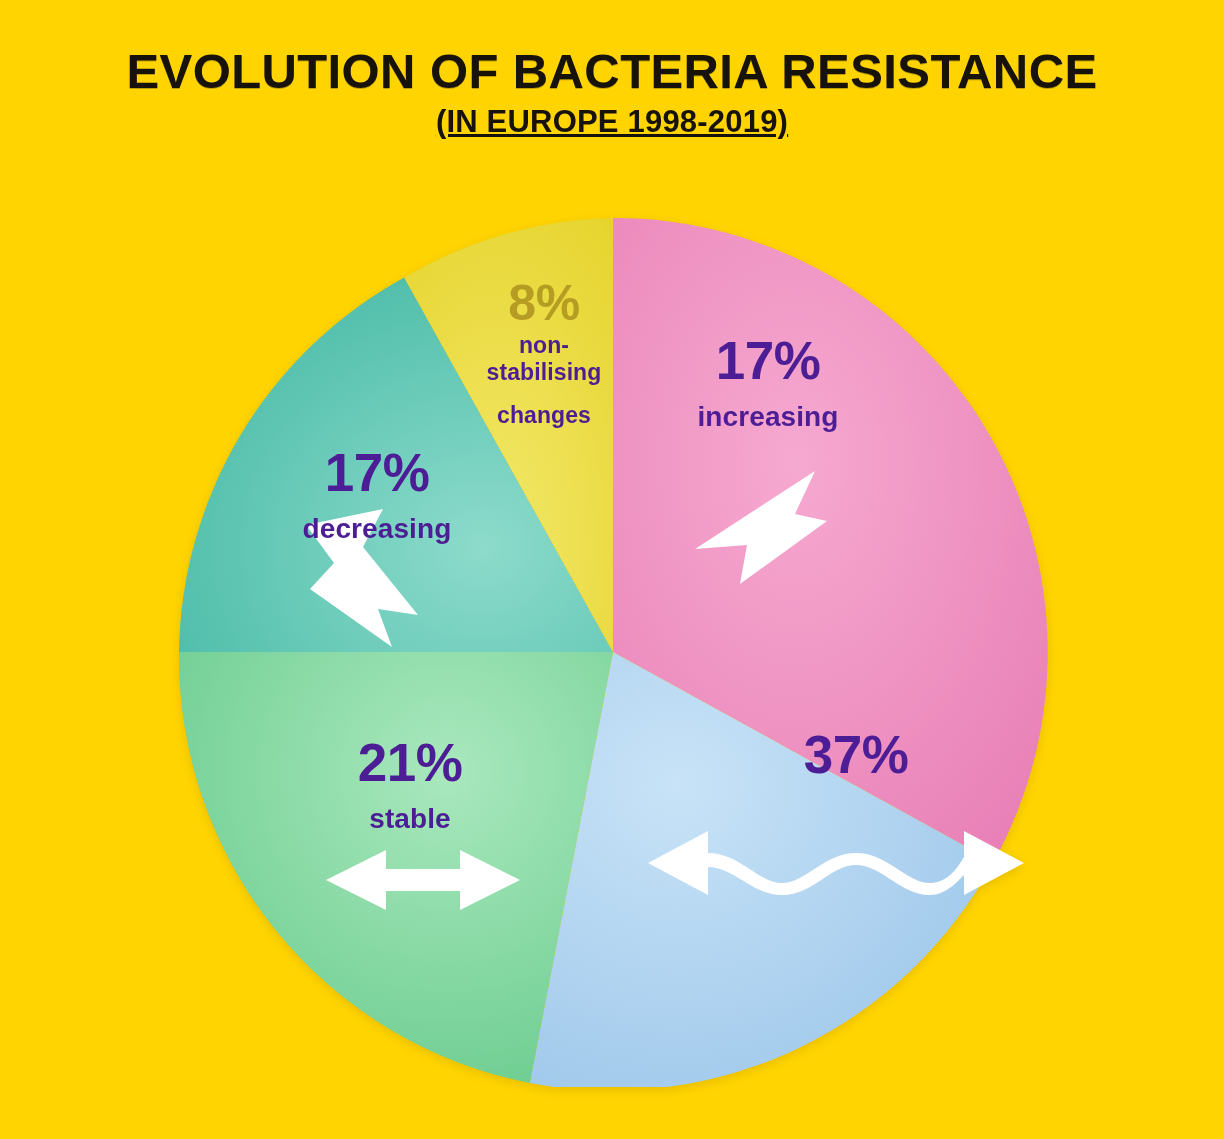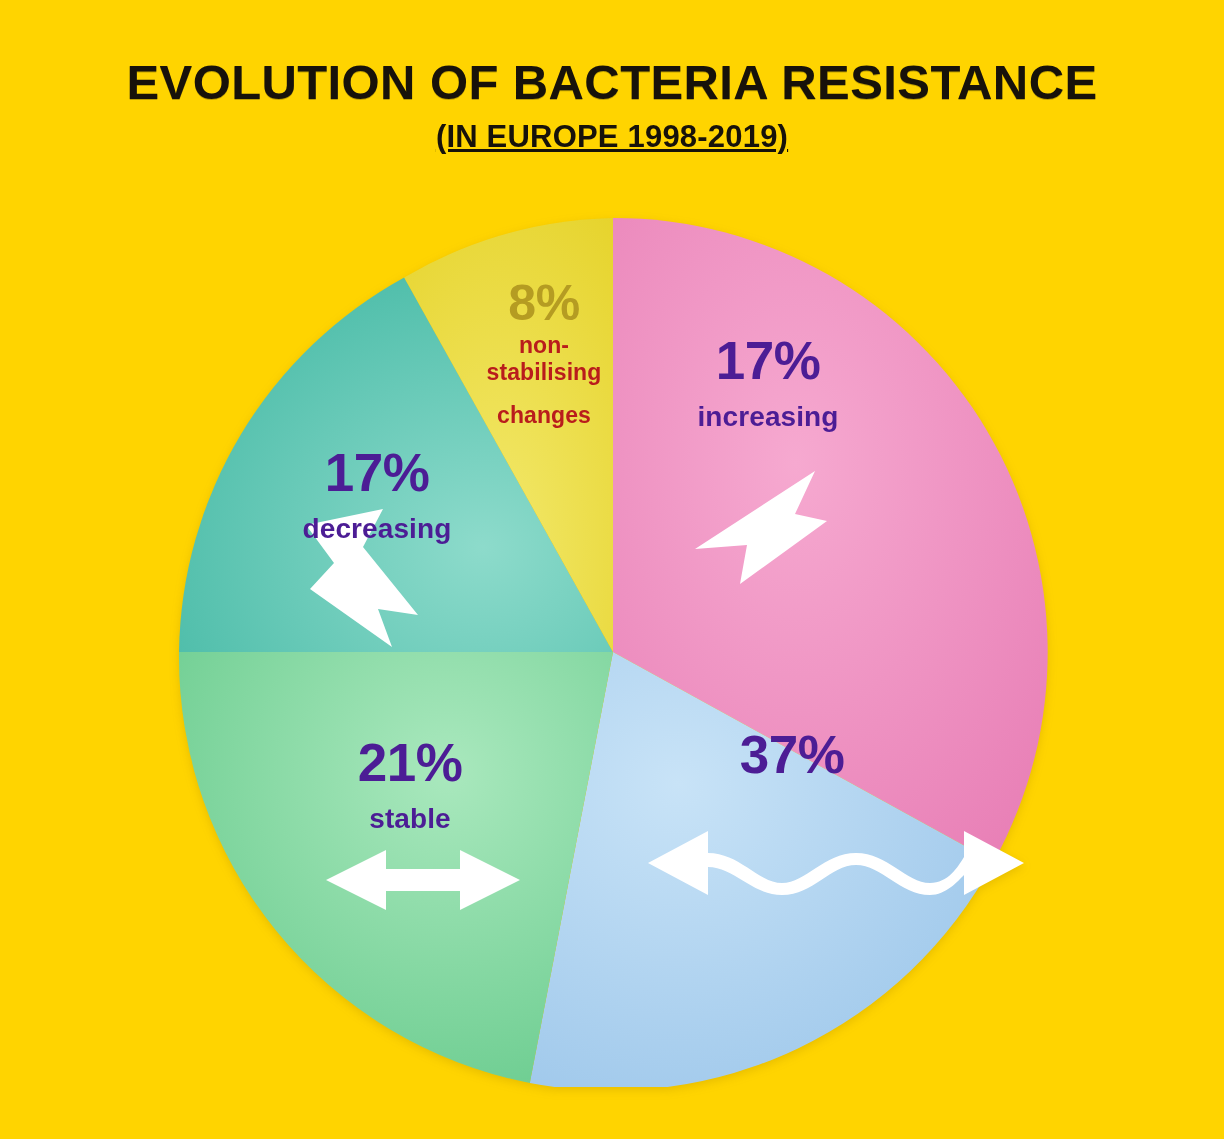--- a/index.html
+++ b/index.html
@@ -29,21 +29,21 @@
     width: 1224px;
     text-align: center;
   }
   .chart-title {
     font-family: "Liberation Sans", sans-serif;
     font-weight: bold;
     font-size: 49px;
     letter-spacing: 0.4px;
     color: #17120a;
     line-height: 1.04;
-    margin: 11px;
+    margin: 0;
     white-space: nowrap;
     text-shadow: 0 1px 0 rgba(0,0,0,0.25);
   }
   .chart-subtitle {
     font-family: "Liberation Sans", sans-serif;
     font-weight: bold;
     font-size: 31px;
     letter-spacing: 0.2px;
     color: #17120a;
     margin: 7px 0 0 0;
@@ -85,24 +85,24 @@
     font-family: "Liberation Sans", sans-serif;
     font-weight: bold;
     font-size: 28px;
     letter-spacing: 0.1px;
     margin-top: 4px;
   }
   .slice-label.navy .pct,
   .slice-label.navy .name { color: #4c1d95; margin-top: 16px; }
 
   .slice-label.gold .pct { color: #b59c22; font-size: 50px; }
-  .slice-label.gold .name { color: #b91c1c; font-size: 23px; line-height: 1.18; }
+  .slice-label.gold .name { color: #4c1d95; font-size: 23px; line-height: 1.18; }
 
   #label-increasing  { left: 648px; top: 318px; width: 240px; }
-  #label-stabilising { left: 672px; top: 712px; width: 240px; }
+  #label-stabilising { left: 736px; top: 712px; width: 240px; }
   #label-stable      { left: 300px; top: 720px; width: 220px; }
   #label-decreasing  { left: 262px; top: 430px; width: 230px; }
   #label-nonsig      { left: 468px; top: 278px; width: 152px; }
 </style>
 </head>
 <body>
 
 <div id="canvas">
 
   <div class="title-block">

